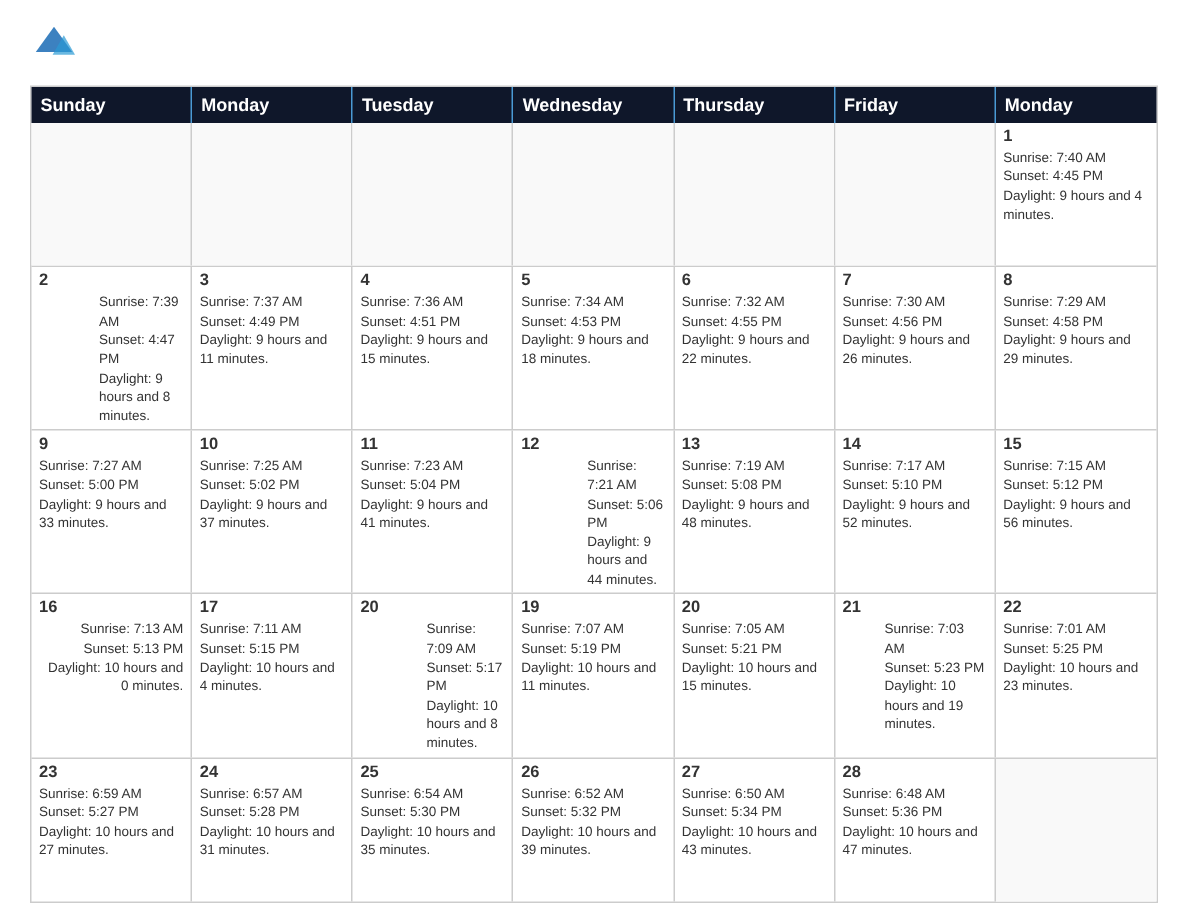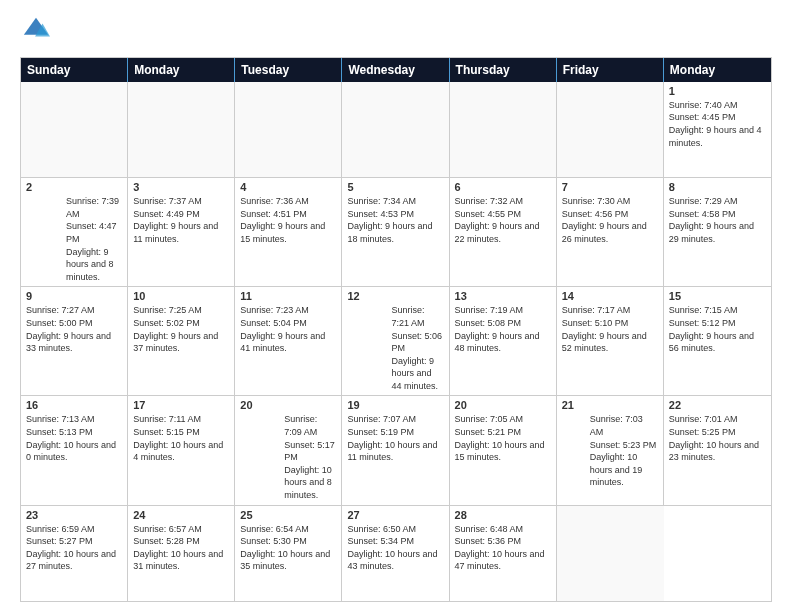--- a/index.html
+++ b/index.html
@@ -240,21 +240,21 @@
           <div class="cal-cell">
             <span class="day-num">15</span>
             <div class="cell-info" style="white-space: pre-line;">Sunrise: 7:15 AM
 Sunset: 5:12 PM
 Daylight: 9 hours and 56 minutes.</div>
           </div>
         </div>
         <div class="cal-row">
           <div class="cal-cell">
             <span class="day-num">16</span>
-            <div class="cell-info" style="white-space: pre-line;">Sunrise: 7:13 AM
+            <div class="cell-info" style="white-space: pre-line; text-align: right;">Sunrise: 7:13 AM
 Sunset: 5:13 PM
 Daylight: 10 hours and 0 minutes.</div>
           </div>
           <div class="cal-cell">
             <span class="day-num">17</span>
             <div class="cell-info" style="white-space: pre-line;">Sunrise: 7:11 AM
 Sunset: 5:15 PM
 Daylight: 10 hours and 4 minutes.</div>
           </div>
           <div class="cal-cell">
@@ -299,20 +299,26 @@
             <span class="day-num">24</span>
             <div class="cell-info" style="white-space: pre-line;">Sunrise: 6:57 AM
 Sunset: 5:28 PM
 Daylight: 10 hours and 31 minutes.</div>
           </div>
           <div class="cal-cell">
             <span class="day-num">25</span>
             <div class="cell-info" style="white-space: pre-line;">Sunrise: 6:54 AM
 Sunset: 5:30 PM
 Daylight: 10 hours and 35 minutes.</div>
+          </div>
+          <div class="cal-cell">
+            <span class="day-num">26</span>
+            <div class="cell-info" style="white-space: pre-line;">Sunrise: 6:52 AM
+Sunset: 5:32 PM
+Daylight: 10 hours and 39 minutes.</div>
           </div>
           <div class="cal-cell">
             <span class="day-num">27</span>
             <div class="cell-info" style="white-space: pre-line;">Sunrise: 6:50 AM
 Sunset: 5:34 PM
 Daylight: 10 hours and 43 minutes.</div>
           </div>
           <div class="cal-cell">
             <span class="day-num">28</span>
             <div class="cell-info" style="white-space: pre-line;">Sunrise: 6:48 AM

